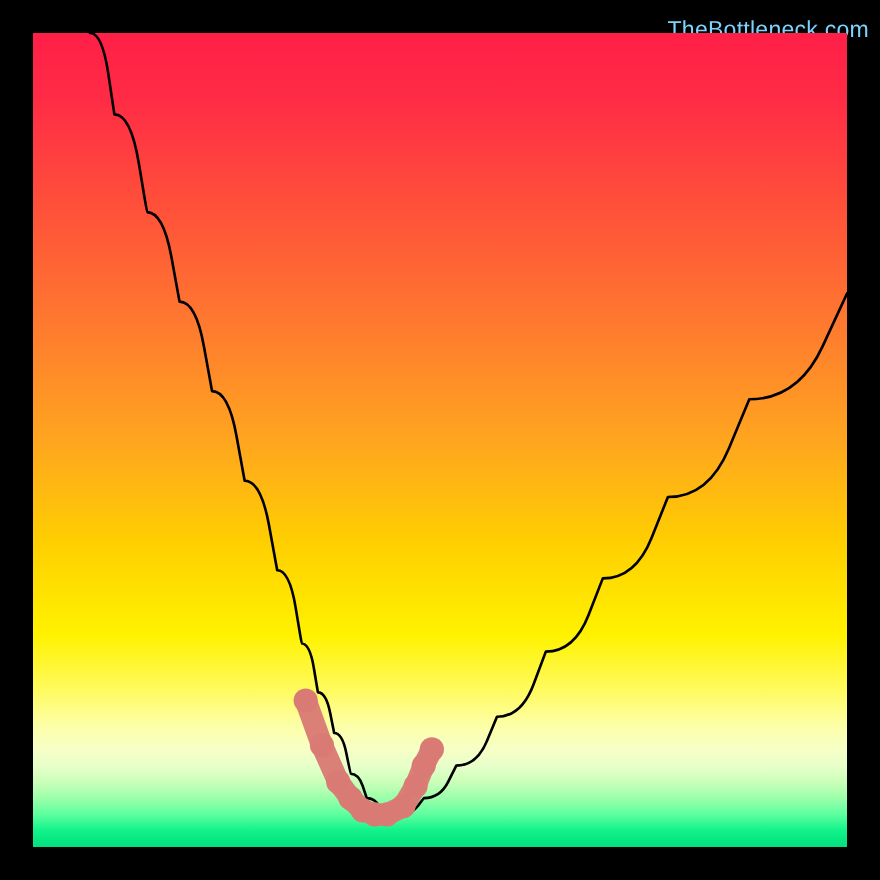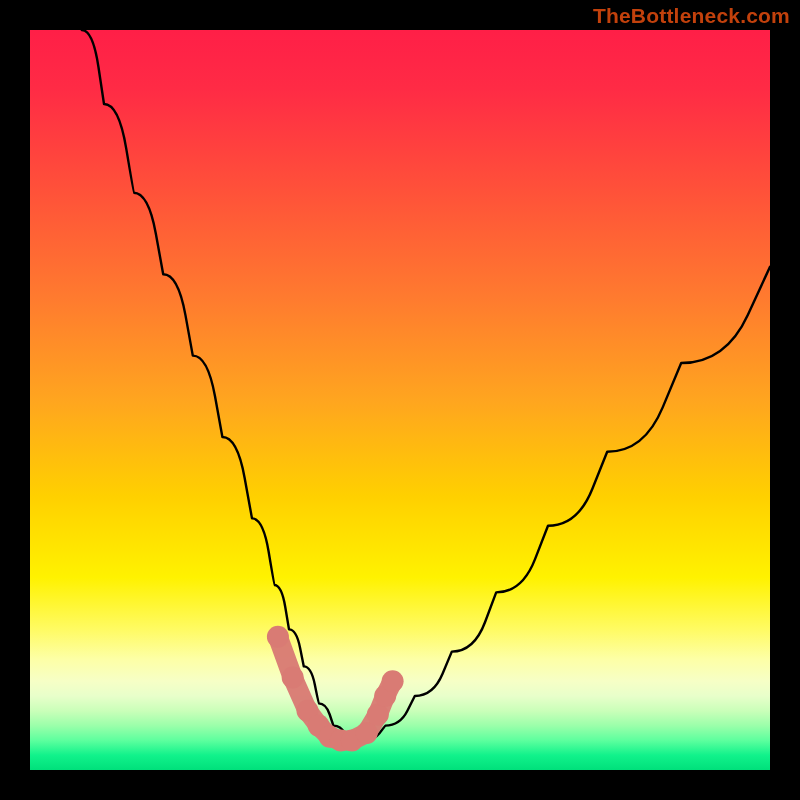--- a/index.html
+++ b/index.html
@@ -14,25 +14,25 @@
   .frame {
     position: absolute;
     top: 0;
     left: 0;
     width: 800px;
     height: 800px;
     background: #000;
   }
   .watermark {
     position: absolute;
-    top: 4px;
+    top: 16px;
     right: 10px;
-    color: #c2410c;
+    color: #7dd3fc;
     font-size: 21px;
-    font-weight: 700;
+    font-weight: 400;
     letter-spacing: 0.2px;
     user-select: none;
   }
   .plot {
     position: absolute;
     top: 30px;
     left: 30px;
     width: 740px;
     height: 740px;
     background: linear-gradient(to bottom,

